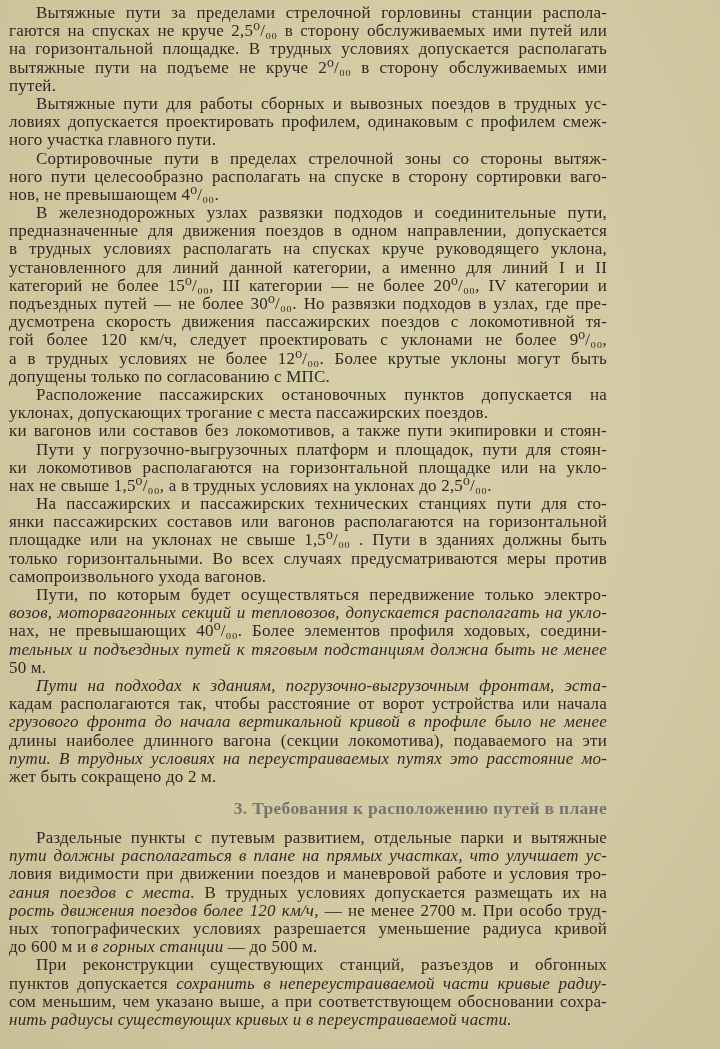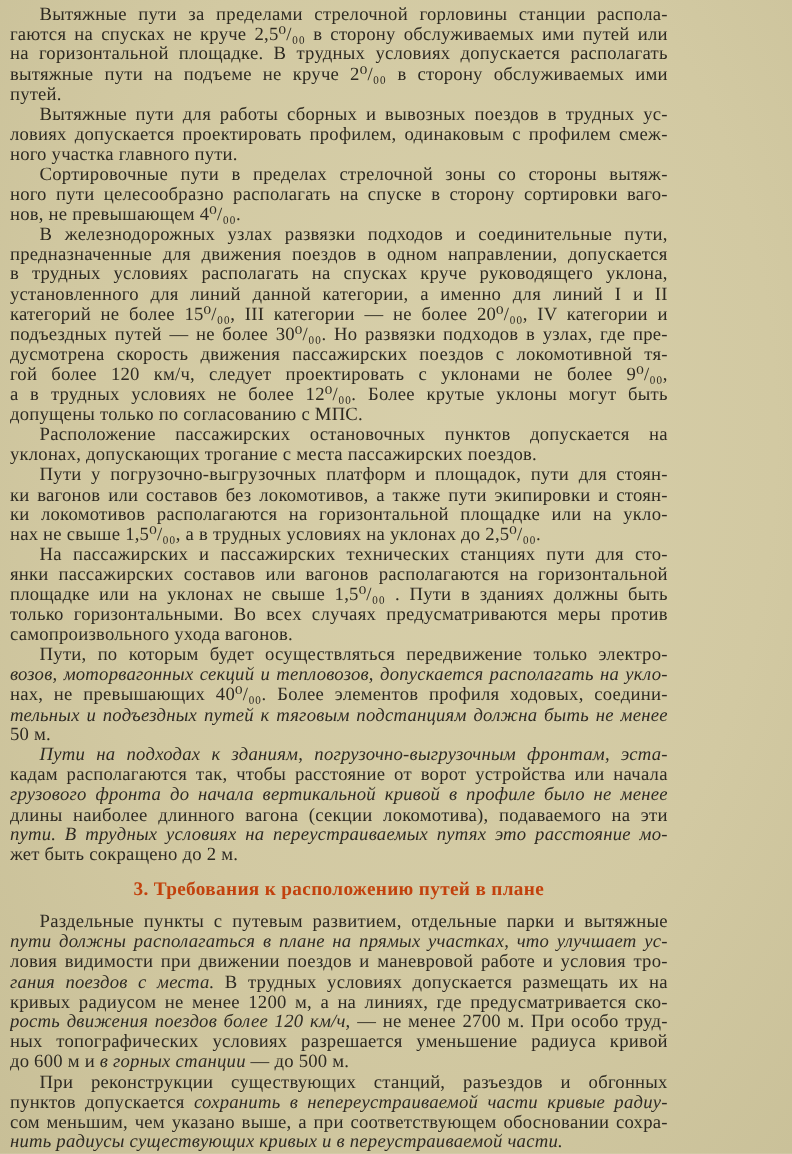--- a/index.html
+++ b/index.html
@@ -21,22 +21,22 @@
     text-align: justify; text-align-last: justify;
     white-space: nowrap; overflow: hidden;
   }
   .line.end { text-align-last: left; }
   .line.ind { text-indent: 27px; }
   .it { font-style: italic; }
   .heading {
     height: 19px; line-height: 19px;
     margin: 13px 0 11px 0;
     font-size: 17.5px; font-weight: bold;
-    text-align: center; letter-spacing: 0.3px;
-    color: #c2410c;
+    text-align: right; letter-spacing: 0.3px;
+    color: #737373;
   }
 </style>
 </head>
 <body>
 
 <div class="page">
   <div>
       <div class="para">
         <div class="line ind"><span>Вытяжные пути за пределами стрелочной горловины станции распола-</span></div>
         <div class="line"><span>гаются на спусках не круче 2,5⁰/₀₀ в сторону обслуживаемых ими путей или</span></div>
@@ -64,22 +64,22 @@
         <div class="line"><span>дусмотрена скорость движения пассажирских поездов с локомотивной тя-</span></div>
         <div class="line"><span>гой более 120 км/ч, следует проектировать с уклонами не более 9⁰/₀₀,</span></div>
         <div class="line"><span>а в трудных условиях не более 12⁰/₀₀.  Более крутые уклоны могут быть</span></div>
         <div class="line end"><span>допущены только по согласованию с МПС.</span></div>
       </div>
       <div class="para">
         <div class="line ind"><span>Расположение пассажирских остановочных пунктов допускается на</span></div>
         <div class="line end"><span>уклонах, допускающих трогание с места пассажирских поездов.</span></div>
       </div>
       <div class="para">
+        <div class="line"><span>ки вагонов или составов без локомотивов, а также пути экипировки и стоян-</span></div>
         <div class="line ind"><span>Пути у погрузочно-выгрузочных платформ и площадок, пути для стоян-</span></div>
-        <div class="line"><span>ки вагонов или составов без локомотивов, а также пути экипировки и стоян-</span></div>
         <div class="line"><span>ки локомотивов располагаются на горизонтальной площадке или на укло-</span></div>
         <div class="line end"><span>нах не свыше 1,5⁰/₀₀, а в трудных условиях на уклонах до 2,5⁰/₀₀.</span></div>
       </div>
       <div class="para">
         <div class="line ind"><span>На пассажирских и пассажирских технических станциях пути для сто-</span></div>
         <div class="line"><span>янки пассажирских составов или вагонов располагаются на горизонтальной</span></div>
         <div class="line"><span>площадке или на уклонах не свыше 1,5⁰/₀₀ . Пути в зданиях должны быть</span></div>
         <div class="line"><span>только горизонтальными. Во всех случаях предусматриваются меры против</span></div>
         <div class="line end"><span>самопроизвольного ухода вагонов.</span></div>
       </div>
@@ -97,21 +97,20 @@
         <div class="line"><span>длины наиболее длинного вагона (секции локомотива), подаваемого на эти</span></div>
         <div class="line"><span class="it">пути. В трудных условиях на переустраиваемых путях это расстояние мо-</span></div>
         <div class="line end"><span>жет быть сокращено до 2 м.</span></div>
       </div>
       <div class="heading">3. Требования к расположению путей в плане</div>
       <div class="para">
         <div class="line ind"><span>Раздельные пункты с путевым развитием, отдельные парки и вытяжные</span></div>
         <div class="line"><span class="it">пути должны располагаться в плане на прямых участках, что улучшает ус-</span></div>
         <div class="line"><span>ловия видимости при движении поездов и маневровой работе и условия тро-</span></div>
         <div class="line"><span class="it">гания поездов с места.</span><span> В трудных условиях допускается размещать их на</span></div>
-        <div class="line"><span>кривых радиусом не менее 1200 м,  а на линиях, где предусматривается ско-</span></div>
         <div class="line"><span class="it">рость движения поездов более 120 км/ч,</span><span> — не менее 2700 м. При особо труд-</span></div>
         <div class="line"><span>ных топографических условиях разрешается уменьшение радиуса кривой</span></div>
         <div class="line end"><span>до 600 м и </span><span class="it">в горных станции</span><span> — до 500 м.</span></div>
       </div>
       <div class="para">
         <div class="line ind"><span>При реконструкции существующих станций, разъездов и обгонных</span></div>
         <div class="line"><span>пунктов допускается </span><span class="it">сохранить в непереустраиваемой части кривые радиу-</span></div>
         <div class="line"><span>сом меньшим, чем указано выше, а при соответствующем обосновании сохра-</span></div>
         <div class="line end"><span class="it">нить радиусы существующих кривых и в переустраиваемой части.</span></div>
       </div>

